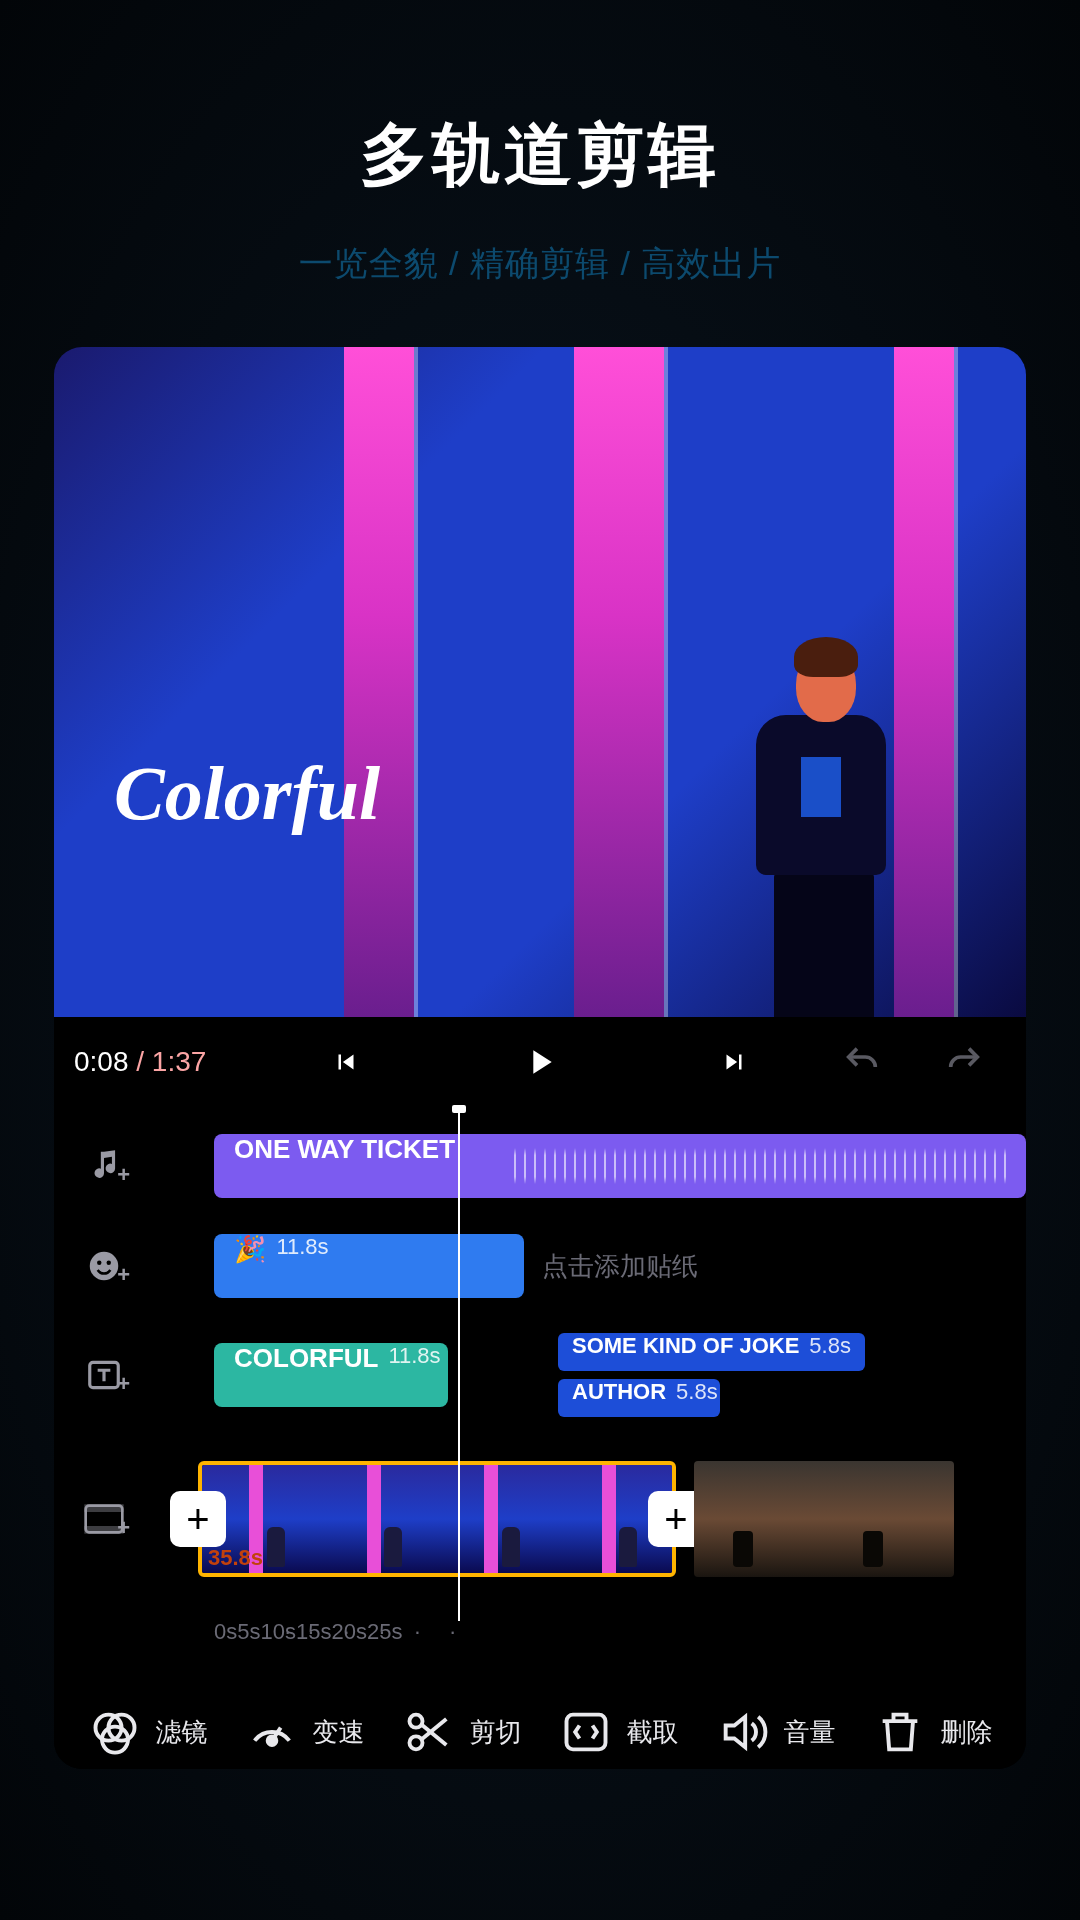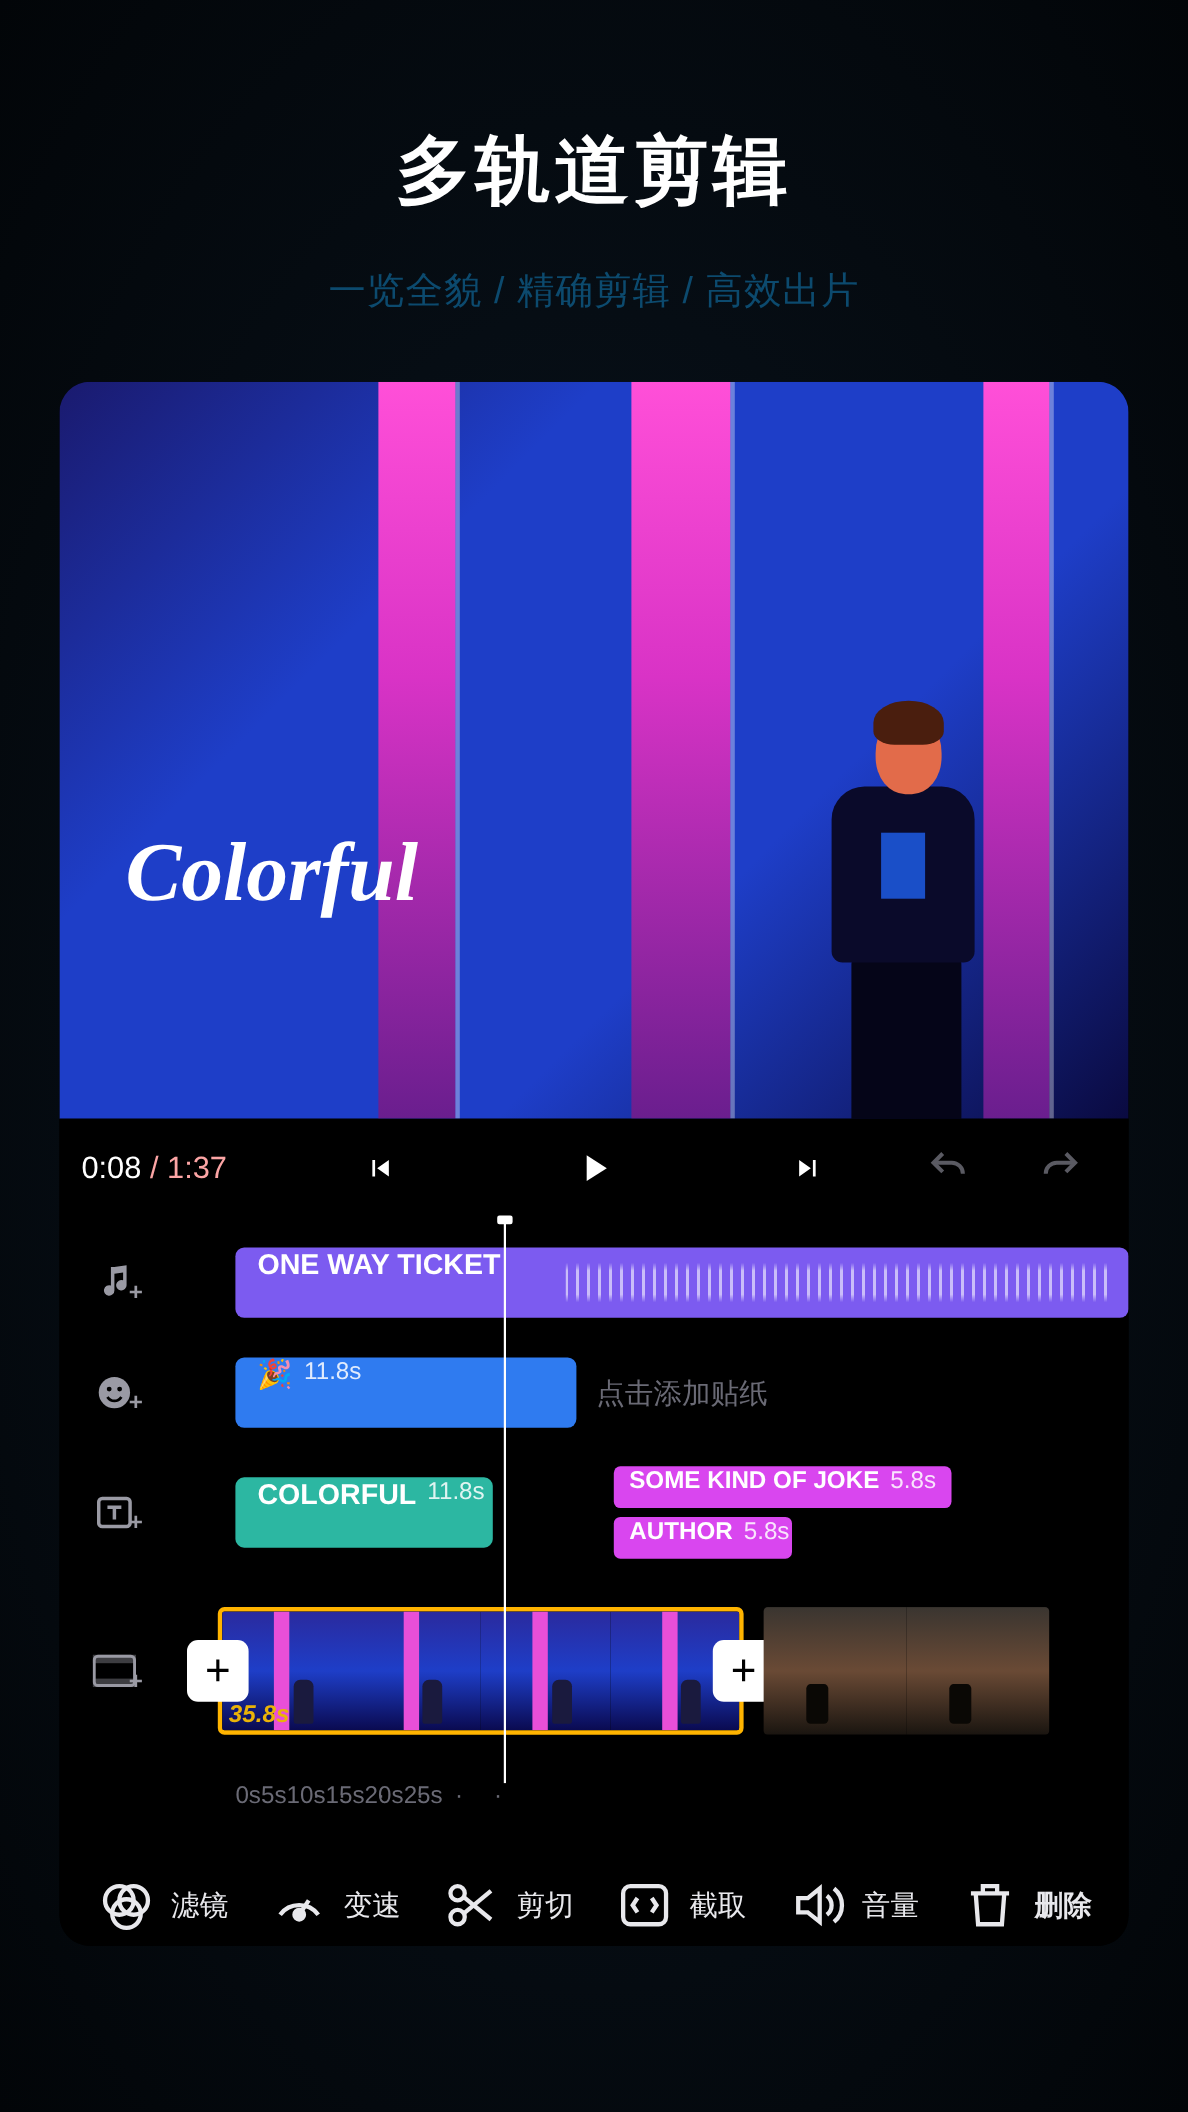--- a/index.html
+++ b/index.html
@@ -54,47 +54,47 @@
 .clip { height: 64px; border-radius: 8px; display: flex; padding: 0 20px; font-size: 26px; font-weight: 700; white-space: nowrap; overflow: hidden; }
 .clip.music { background: #7c5bf0; flex: 1; margin-right: 0px; position: relative; }
 .clip.music::after {
   content: ""; position: absolute; right: 14px; top: 14px; bottom: 14px; left: 300px;
   background-image: repeating-linear-gradient(90deg, rgba(255,255,255,0.6) 0 2px, transparent 2px 10px);
   mask: linear-gradient(0deg, transparent 0%, #000 20%, #000 80%, transparent 100%);
 }
 .clip.sticker { background: #2f7bf0; width: 310px; }
 .sticker-placeholder { flex: 1; color: #6a6a75; font-size: 26px; padding-left: 18px; }
 .clip.text-main { background: #2cb7a2; width: 234px; }
-.clip.text-sm { background: #d946ef; height: 38px; border-radius: 6px; padding: 0 14px; font-size: 22px; }
+.clip.text-sm { background: #1d4ed8; height: 38px; border-radius: 6px; padding: 0 14px; font-size: 22px; }
 .text-stack { display: flex; flex-direction: column; gap: 8px; margin-left: 110px; }
 .track-row.text { height: 96px; }
 .dur { font-weight: 400; font-size: 22px; opacity: 0.85; margin-left: 10px; }
 .video-row { padding-left: 20px; display: flex; align-items: center; height: 148px; margin-top: 10px; }
 .video-selection { position: relative; margin-left: -16px; }
 .video-clip { display: flex; height: 116px; border: 4px solid #ffb400; border-radius: 6px; overflow: hidden; width: 478px; }
 .thumb { flex: 1; background: linear-gradient(180deg, #2a2a9e 0%, #1e3ec8 50%, #0a0a50 100%); position: relative; }
 .thumb::before { content: ""; position: absolute; left: 40%; top: 0; width: 14px; height: 100%; background: #e84fd8; }
 .thumb::after { content: ""; position: absolute; left: 55%; bottom: 6px; width: 18px; height: 40px; background: #1a1a3e; border-radius: 6px 6px 2px 2px; }
 .video-clip2 { display: flex; height: 116px; border-radius: 4px; overflow: hidden; width: 260px; margin-left: 18px; }
 .thumb2 { flex: 1; background: linear-gradient(180deg, #3a3530 0%, #6a4a35 50%, #1a1510 100%); position: relative; }
 .thumb2::after { content: ""; position: absolute; left: 30%; bottom: 10px; width: 20px; height: 36px; background: #0a0805; border-radius: 4px; }
 .add-handle { position: absolute; width: 56px; height: 56px; background: #fff; border-radius: 10px; color: #000; font-size: 40px; font-weight: 400; display: flex; align-items: center; justify-content: center; top: 50%; transform: translateY(-50%); }
 .add-handle.left { left: -28px; }
 .add-handle.right { right: -28px; }
-.video-dur { position: absolute; left: 10px; bottom: 6px; font-size: 22px; font-weight: 600; color: #eab308; font-style: italic; }
+.video-dur { position: absolute; left: 10px; bottom: 6px; font-size: 22px; font-weight: 600; color: #c2410c; }
 .ruler { display: flex; padding-left: 160px; margin-top: 26px; color: #6a6a75; font-size: 22px; }
 .ruler span { position: relative; }
 .ruler span::after { content: "·"; position: absolute; right: -54px; }
 .playhead { position: absolute; left: 404px; top: 0; bottom: 54px; width: 2px; background: #fff; z-index: 10; }
 .playhead::before { content: ""; position: absolute; top: -2px; left: -6px; width: 14px; height: 8px; background: #fff; border-radius: 2px; }
 .toolbar { display: flex; justify-content: space-around; padding: 30px 20px 10px 20px; background: #000; }
 .tool { display: flex; flex-direction: row; align-items: center; gap: 14px; color: #e8e8ec; min-width: 130px; }
 .tool-icon { width: 54px; height: 54px; display: flex; align-items: center; justify-content: center; }
 .tool-label { font-size: 26px; }
-.tool.cut { overflow: hidden; min-width: 80px; font-weight: bold; }
+.tool.cut { overflow: hidden; min-width: 80px; }
 svg { display: block; }
 </style>
 </head>
 <body>
 
 <h1 class="page-title">多轨道剪辑</h1>
 <div class="page-subtitle">一览全貌  /  精确剪辑  /  高效出片</div>
 
 <div class="editor">
 

